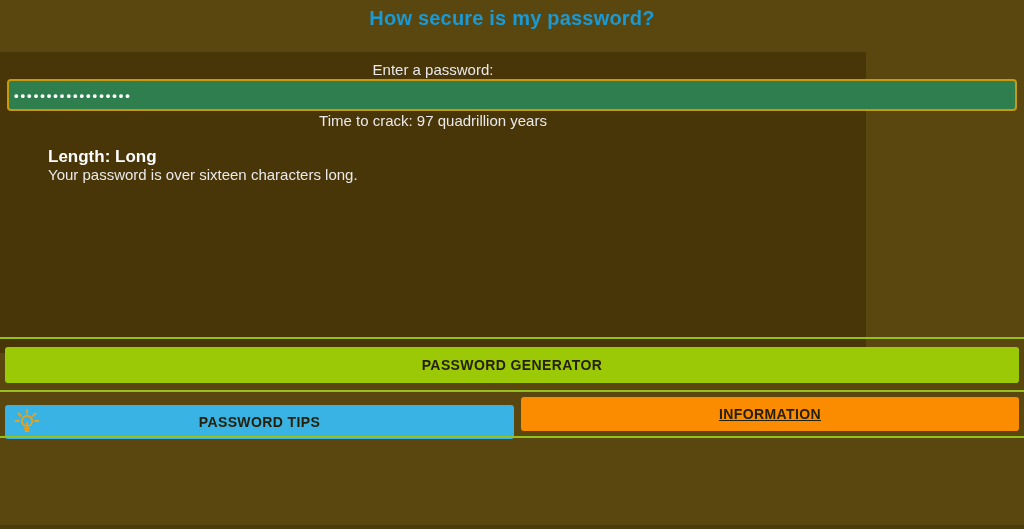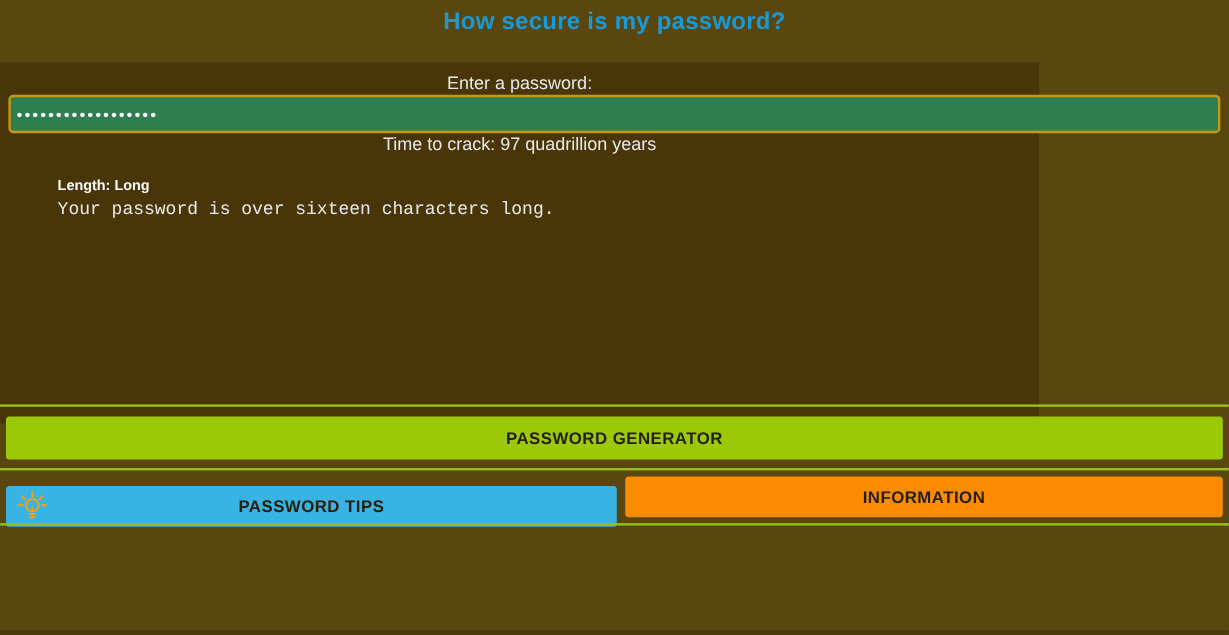--- a/index.html
+++ b/index.html
@@ -65,29 +65,28 @@
     top: 60px; left: 0;
     width: 100%;
     text-align: center;
     color: var(--text-light, #e9e9e9);
     font-size: 15px;
   }
   .result-heading {
     position: absolute;
     top: 95px; left: 48px;
     color: #ffffff;
-    font-size: 12px;
+    font-size: 17px;
     font-weight: bold;
   }
   .result-detail {
     position: absolute;
     top: 114px; left: 48px;
     color: var(--text-light, #e9e9e9);
     font-size: 15px;
-    font-family: Liberation Mono, monospace;
   }
   .separator {
     position: absolute;
     left: 0;
     width: 1024px; height: 2px;
     background: var(--separator, #96c11c);
   }
   .sep-1 { top: 337px; }
   .sep-2 { top: 390px; }
   .sep-3 { top: 436px; }
@@ -113,20 +112,21 @@
   }
   .btn-tips {
     top: 405px; left: 5px;
     width: 509px; height: 34px;
     background: var(--tips-bg, #39b3e3);
   }
   .btn-info {
     top: 397px; left: 521px;
     width: 498px; height: 34px;
     background: var(--info-bg, #fb8c00);
+    text-decoration: underline;
   }
   .bulb-icon {
     position: absolute;
     left: 9px; top: 4px;
     width: 26px; height: 26px;
     pointer-events: none;
   }
   .bottom-edge {
     position: absolute;
     bottom: 0; left: 0;

